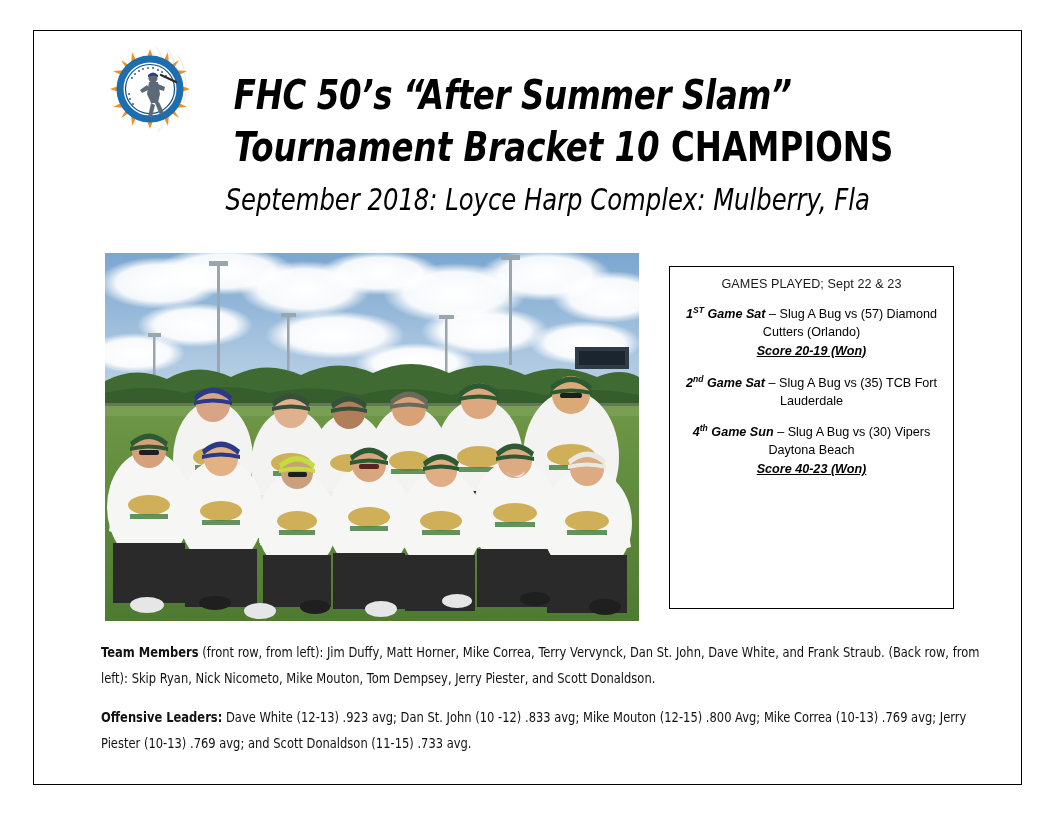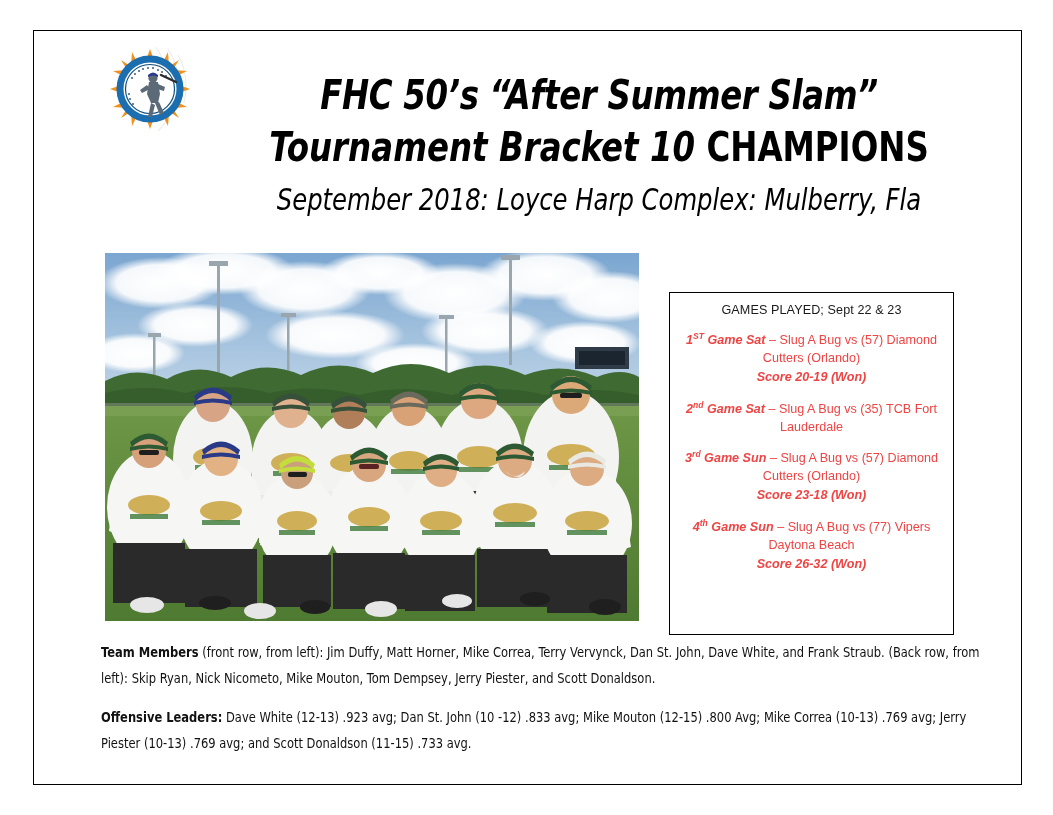--- a/index.html
+++ b/index.html
@@ -43,21 +43,21 @@
     width: 88px;
     height: 88px;
   }
   #logo-badge svg { display: block; }
 
   #title-block {
     position: absolute;
     left: 150px;
     top: 38px;
     width: 830px;
-    text-align: center;
+    text-align: left;
   }
   .title-line-1 {
     font-family: "DejaVu Sans Condensed", "Liberation Sans Narrow", "Liberation Sans", sans-serif;
     font-size: 41px;
     font-weight: bold;
     font-style: italic;
     letter-spacing: -0.4px;
     color: #000000;
     line-height: 1.28;
     white-space: nowrap;
@@ -105,50 +105,50 @@
   #games-box {
     position: absolute;
     left: 635px;
     top: 235px;
     width: 285px;
     height: 343px;
     border: 1.6px solid #000000;
     box-sizing: border-box;
     background: #ffffff;
     padding: 10px 8px 6px 8px;
-    margin-top: 26px;
   }
   .games-header {
     text-align: center;
     font-size: 12.6px;
     color: #1a1a1a;
     letter-spacing: 0.1px;
     margin-bottom: 15px;
   }
   .game-entry {
     text-align: center;
     font-size: 12.6px;
-    color: #ef4444;
+    color: #000000;
     line-height: 1.42;
     margin-bottom: 14px;
     padding: 0 4px;
   }
   .game-entry .gm-label {
     font-weight: bold;
     font-style: italic;
   }
   .game-entry .gm-label sup {
     font-size: 0.68em;
     vertical-align: super;
     line-height: 0;
   }
   .game-entry .gm-score {
     display: block;
     font-weight: bold;
     font-style: italic;
+    text-decoration: underline;
     margin-top: 1px;
   }
 
   
   #caption-area {
     position: absolute;
     left: 67px;
     top: 609px;
     width: 908px;
   }
@@ -469,28 +469,24 @@
 
     <div class="game-entry">
       <span class="gm-label"><span>1</span><sup>ST</sup><span> Game Sat</span></span><span> – </span><span>Slug A Bug vs (57) Diamond Cutters (Orlando)</span>
       <span class="gm-score">Score 20-19 (Won)</span>
     </div>
 
     <div class="game-entry">
       <span class="gm-label"><span>2</span><sup>nd</sup><span> Game Sat</span></span><span> – </span><span>Slug A Bug  vs (35) TCB Fort Lauderdale</span>
     </div>
 
+
     <div class="game-entry">
-      <span class="gm-label"><span>3</span><sup>rd</sup><span> Game Sun</span></span><span> – </span><span>Slug A Bug vs (57) Diamond Cutters (Orlando)</span>
-      <span class="gm-score">Score 23-18  (Won)</span>
-    </div>
-
-    <div class="game-entry">
-      <span class="gm-label"><span>4</span><sup>th</sup><span> Game Sun</span></span><span> – </span><span>Slug A Bug  vs (77) Vipers Daytona Beach</span>
-      <span class="gm-score">Score 26-32  (Won)</span>
+      <span class="gm-label"><span>4</span><sup>th</sup><span> Game Sun</span></span><span> – </span><span>Slug A Bug  vs (30) Vipers Daytona Beach</span>
+      <span class="gm-score">Score 40-23  (Won)</span>
     </div>
   </div>
 
   <div id="caption-area">
     <p class="caption-para"><span class="lead">Team Members</span><span> (front row, from left): Jim Duffy, Matt Horner, Mike Correa, Terry Vervynck, Dan St. John, Dave White, and Frank Straub. (Back row, from left): Skip Ryan, Nick Nicometo, Mike Mouton,  Tom Dempsey, Jerry Piester, and Scott Donaldson.</span></p>
 
     <p class="caption-para"><span class="lead">Offensive Leaders:</span><span> Dave White (12-13) .923 avg; Dan St. John (10 -12) .833 avg;  Mike Mouton (12-15) .800 Avg;  Mike Correa (10-13) .769 avg; Jerry Piester (10-13) .769 avg;  and Scott Donaldson (11-15) .733 avg.</span></p>
   </div>
 
 </div>

